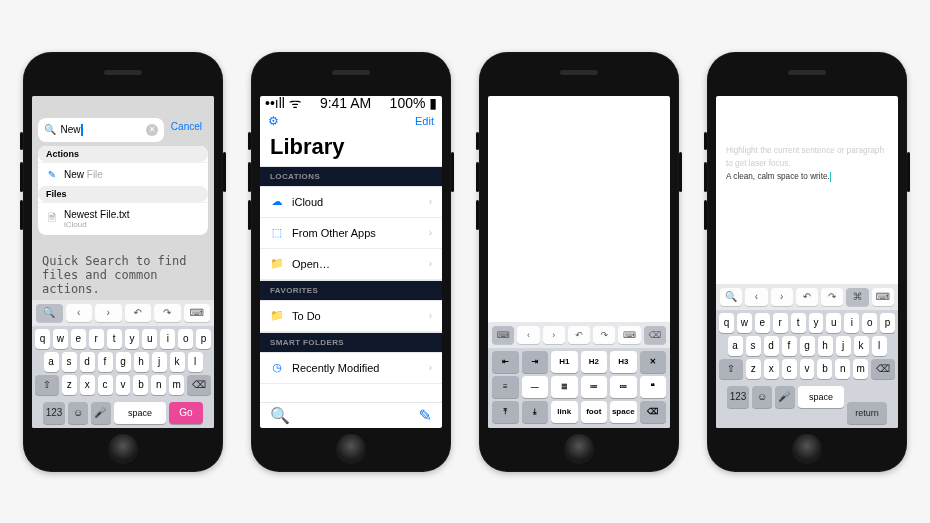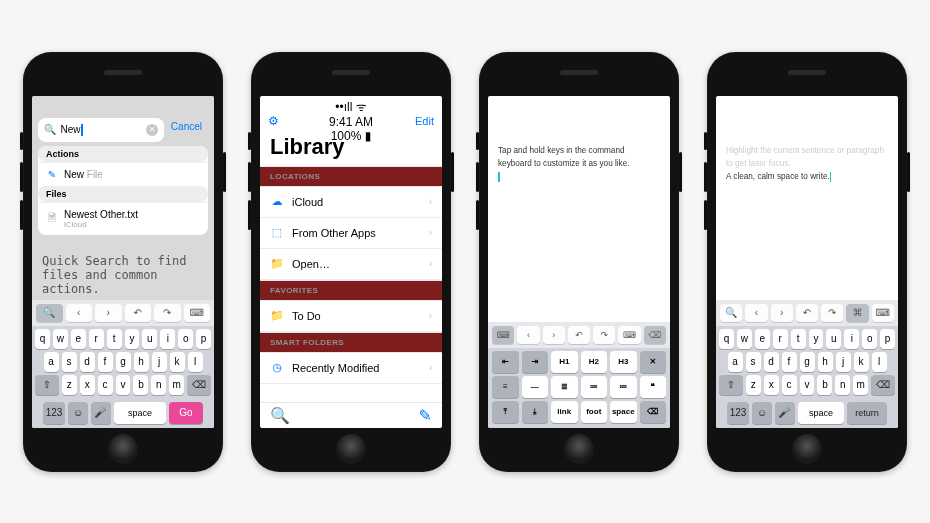--- a/index.html
+++ b/index.html
@@ -24,26 +24,26 @@
   .s1 .results .hdr{background:#eeeeee; padding:3px 8px; font-weight:600; font-size:9px;border-radius:8px;}
   .s1 .results .row{display:flex; align-items:center; gap:6px; padding:6px 8px; border-top:1px solid #f0f0f0;}
   .s1 .results .row .ico{color:#007aff; width:12px; text-align:center;}
   .s1 .results .row .ico.gray{color:#8e8e93;}
   .s1 .results .row .t1{color:#000;}
   .s1 .results .row .t2{color:#aaa;text-align:center;}
   .s1 .results .sub{font-size:8px; color:#aaa;}
   .s1 .bodytext{position:absolute; top:158px; left:10px; right:10px; font-family: Menlo, monospace; font-size:12px; color:#555;}
 
   
-  .s2 .status{display:flex; align-items:center; justify-content:space-between; font-size:12px; padding:2px 22px; height:14px;flex-direction:column;}
+  .s2 .status{display:flex; align-items:center; justify-content:space-between; font-size:14px; padding:2px 5px; height:14px;}
   .s2 .topbar{display:flex; align-items:center; justify-content:space-between; padding:4px 8px; height:22px;}
   .s2 .gear{color:#007aff; font-size:12px;}
   .s2 .edit{color:#007aff; font-size:11px;}
   .s2 .title{font-size:22px; font-weight:800; padding:2px 10px 6px;}
-  .s2 .section-h{background:#7f1d1d; color:#8e8e93; font-size:8px; font-weight:600; letter-spacing:.4px; padding:5px 10px; border-top:1px solid #e5e5ea; border-bottom:1px solid #e5e5ea;}
+  .s2 .section-h{background:#0f172a; color:#8e8e93; font-size:8px; font-weight:600; letter-spacing:.4px; padding:5px 10px; border-top:1px solid #e5e5ea; border-bottom:1px solid #e5e5ea;}
   .s2 .row{display:flex; align-items:center; gap:8px; padding:8px 10px; font-size:11px; border-bottom:1px solid #ececec;}
   .s2 .row .ico{width:14px; height:14px; display:flex; align-items:center; justify-content:center; color:#007aff; font-size:11px;}
   .s2 .row .chev{margin-left:auto; color:#c7c7cc; font-size:10px;}
   .s2 .filler{position:absolute; bottom:0; left:0; right:0; height:26px; border-top:1px solid #e5e5ea; display:flex; align-items:center; justify-content:space-between; padding:0 10px;}
   .s2 .filler .mag{color:#007aff;}
   .s2 .filler .compose{color:#007aff;}
 
   
   .editor .textarea{position:absolute; top:48px; left:10px; right:10px; font-family:Menlo,monospace; font-size:8.2px; line-height:1.5; color:#333;}
   .editor .cursor{display:inline-block; width:1.5px; height:10px; background:#1cc2c4; vertical-align:middle;}
@@ -54,21 +54,21 @@
   .kb .acc{display:flex; gap:3px; padding:4px 4px; background:#e6e8ec;}
   .kb .acc .cell{flex:1; height:18px; background:#fdfdfe; border-radius:4px; display:flex; align-items:center; justify-content:center; font-size:10px; color:#555; box-shadow:0 1px 0 rgba(0,0,0,.15);}
   .kb .acc .cell.dark{background:#b9bdc5;}
   .kb .rows{padding:3px 3px 4px;}
   .kb .krow{display:flex; gap:3px; margin-bottom:3px; justify-content:center;}
   .kb .key{background:#fff; border-radius:4px; width:15px; height:20px; display:flex; align-items:center; justify-content:center; font-size:10px; box-shadow:0 1px 0 rgba(0,0,0,.25);}
   .kb .key.fn{background:#adb2bb; color:#222;}
   .kb .key.wide{width:24px;}
   .kb .key.space{flex:1; font-size:9px;}
   .kb .key.go{background:#ec4899; color:#fff; width:34px; font-size:10px;}
-  .kb .key.ret{width:40px; font-size:9px;}
+  .kb .key.ret{width:40px; font-size:9px;margin-top:16px;}
   .kb .bottomrow{display:flex; gap:3px; padding:0 11px 4px;}
   .kb .bottomrow .key{height:22px;}
 
   
   .kb3{position:absolute; bottom:0; left:0; right:0; background:#d1d4da;}
   .kb3 .acc{display:flex; gap:3px; padding:4px 4px; background:#e6e8ec;}
   .kb3 .acc .cell{flex:1; height:18px; border-radius:4px; display:flex; align-items:center; justify-content:center; font-size:9px; color:#555; box-shadow:0 1px 0 rgba(0,0,0,.15);}
   .kb3 .acc .cell.dark{background:#b9bdc5;}
   .kb3 .acc .cell.light{background:#fdfdfe;}
   .kb3 .grid{display:grid; grid-template-columns:repeat(6,1fr); gap:3px; padding:3px 4px 5px;}
@@ -97,21 +97,21 @@
     <div class="results">
       <div class="hdr">Actions</div>
       <div class="row">
         <span class="ico">✎</span>
         <span><span class="t1">New</span><span class="t2"> File</span></span>
       </div>
       <div class="hdr">Files</div>
       <div class="row">
         <span class="ico gray">🗎</span>
         <span>
-          <div class="t1">Newest Other.txt</div>
+          <div class="t1">Newest File.txt</div>
           <div class="sub">iCloud</div>
         </span>
       </div>
     </div>
 
     <div class="kb">
       <div class="acc">
         <div class="cell dark">🔍</div>
         <div class="cell">‹</div>
         <div class="cell">›</div>
@@ -216,23 +216,20 @@
   <div class="home"></div>
 </div>
 
 <div class="phone">
   <span class="side-btn sb-l1"></span>
     <span class="side-btn sb-l2"></span>
     <span class="side-btn sb-l3"></span>
     <span class="side-btn sb-r"></span>
   <div class="speaker"></div>
   <div class="screen editor">
-    <div class="textarea">
-      <span>Tap and hold keys in the command keyboard to customize it as you like.</span><br><span class="cursor"></span>
-    </div>
     <div class="kb3">
       <div class="acc">
         <div class="cell dark">⌨</div>
         <div class="cell light">‹</div>
         <div class="cell light">›</div>
         <div class="cell light">↶</div>
         <div class="cell light">↷</div>
         <div class="cell light">⌨</div>
         <div class="cell dark">⌫</div>
       </div>

